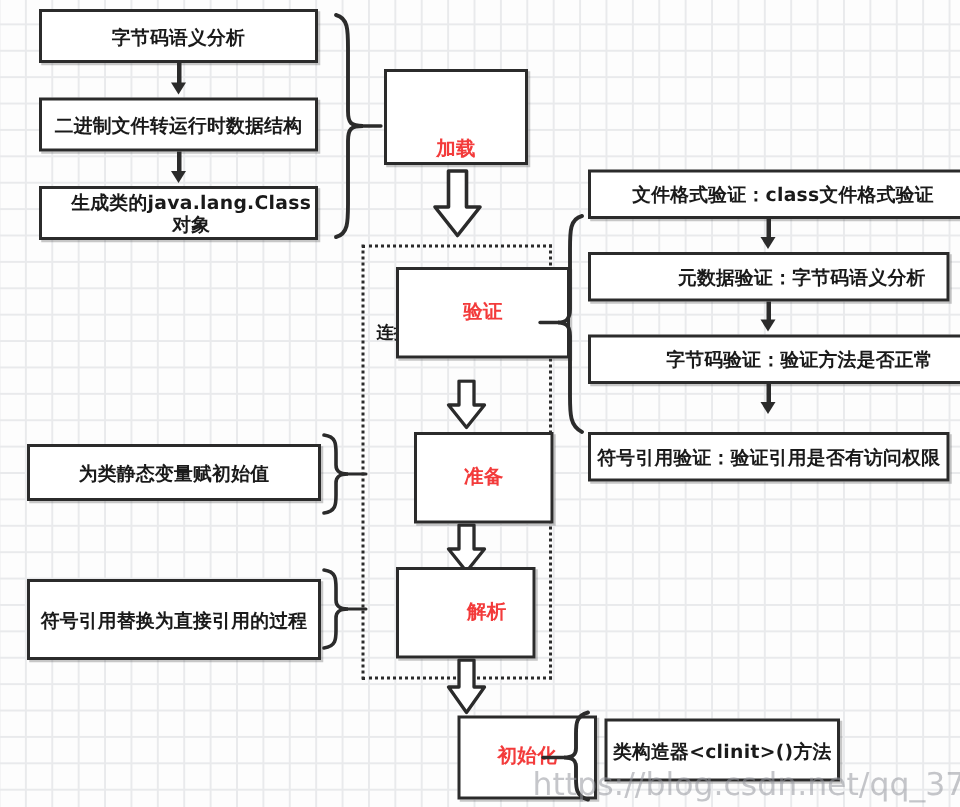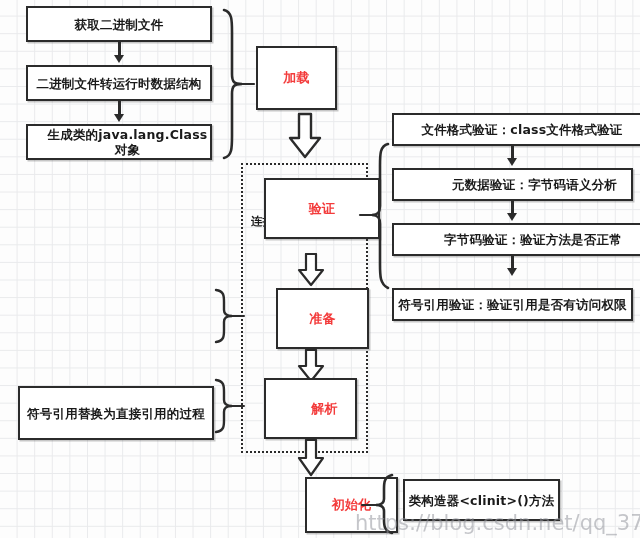--- a/index.html
+++ b/index.html
@@ -75,21 +75,21 @@
     white-space:nowrap;
     pointer-events:none;
   }
 </style>
 </head>
 <body>
 
 <div id="canvas">
 
   <div class="box" style="left:26px;top:6px;width:186px;height:36px;">
-    <span>获取二进制文件</span>
+    <span>字节码语义分析</span>
   </div>
 
   <div class="arrow-thin" style="left:119px;top:42px;">
     <div class="shaft" style="height:15px;"></div>
     <div class="head" style="top:13px;"></div>
   </div>
 
   <div class="box" style="left:26px;top:65px;width:186px;height:36px;">
     <span>二进制文件转运行时数据结构</span>
   </div>
@@ -103,21 +103,21 @@
     <span>生成类的java.lang.Class对象</span>
   </div>
 
   <div class="brace" style="left:218px;top:8px;">
     <svg width="40" height="152" viewBox="0 0 40 152" fill="none" xmlns="http://www.w3.org/2000/svg">
       <path d="M6 2 C 14 4, 14 12, 14 24 L14 66 C14 74, 16 76, 24 76 C16 76, 14 78, 14 86 L14 128 C14 140, 14 148, 6 150" stroke="#2b2b2b" stroke-width="2.6" fill="none" stroke-linecap="round"></path>
       <path d="M24 76 L36 76" stroke="#2b2b2b" stroke-width="2.2" stroke-linecap="round"></path>
     </svg>
   </div>
 
-  <div class="box red big" style="left:256px;top:46px;width:81px;height:64px;">
+  <div class="box red big" style="left:256px;top:46px;width:96px;height:64px;align-items:flex-end;">
     <span>加载</span>
   </div>
 
   <div class="block-arrow" style="left:288px;top:112px;">
     <svg width="34" height="48" viewBox="0 0 34 48" xmlns="http://www.w3.org/2000/svg">
       <path d="M11 2 L23 2 L23 26 L32 26 L17 45 L2 26 L11 26 Z" fill="#ffffff" stroke="#2b2b2b" stroke-width="2.4" stroke-linejoin="round"></path>
     </svg>
   </div>
 
   <div class="dotted-group" style="left:241px;top:163px;width:127px;height:290px;"></div>
@@ -150,20 +150,23 @@
   <div class="block-arrow" style="left:296px;top:439px;">
     <svg width="30" height="38" viewBox="0 0 30 38" xmlns="http://www.w3.org/2000/svg">
       <path d="M10 1 L20 1 L20 19 L27 19 L15 36 L3 19 L10 19 Z" fill="#ffffff" stroke="#2b2b2b" stroke-width="2.2" stroke-linejoin="round"></path>
     </svg>
   </div>
 
   <div class="box red big" style="left:265px;top:477px;width:93px;height:56px;margin-left:40px;">
     <span>初始化</span>
   </div>
 
+  <div class="box" style="left:18px;top:296px;width:196px;height:38px;">
+    <span>为类静态变量赋初始值</span>
+  </div>
 
   <div class="brace" style="left:210px;top:288px;">
     <svg width="36" height="56" viewBox="0 0 36 56" fill="none" xmlns="http://www.w3.org/2000/svg">
       <path d="M6 2 C 14 3, 14 8, 14 14 L14 22 C14 26, 16 28, 22 28 C16 28, 14 30, 14 34 L14 42 C14 48, 14 53, 6 54" stroke="#2b2b2b" stroke-width="2.4" fill="none" stroke-linecap="round"></path>
       <path d="M22 28 L34 28" stroke="#2b2b2b" stroke-width="2" stroke-linecap="round"></path>
     </svg>
   </div>
 
   <div class="box" style="left:18px;top:386px;width:196px;height:54px;">
     <span>符号引用替换为直接引用的过程</span>

